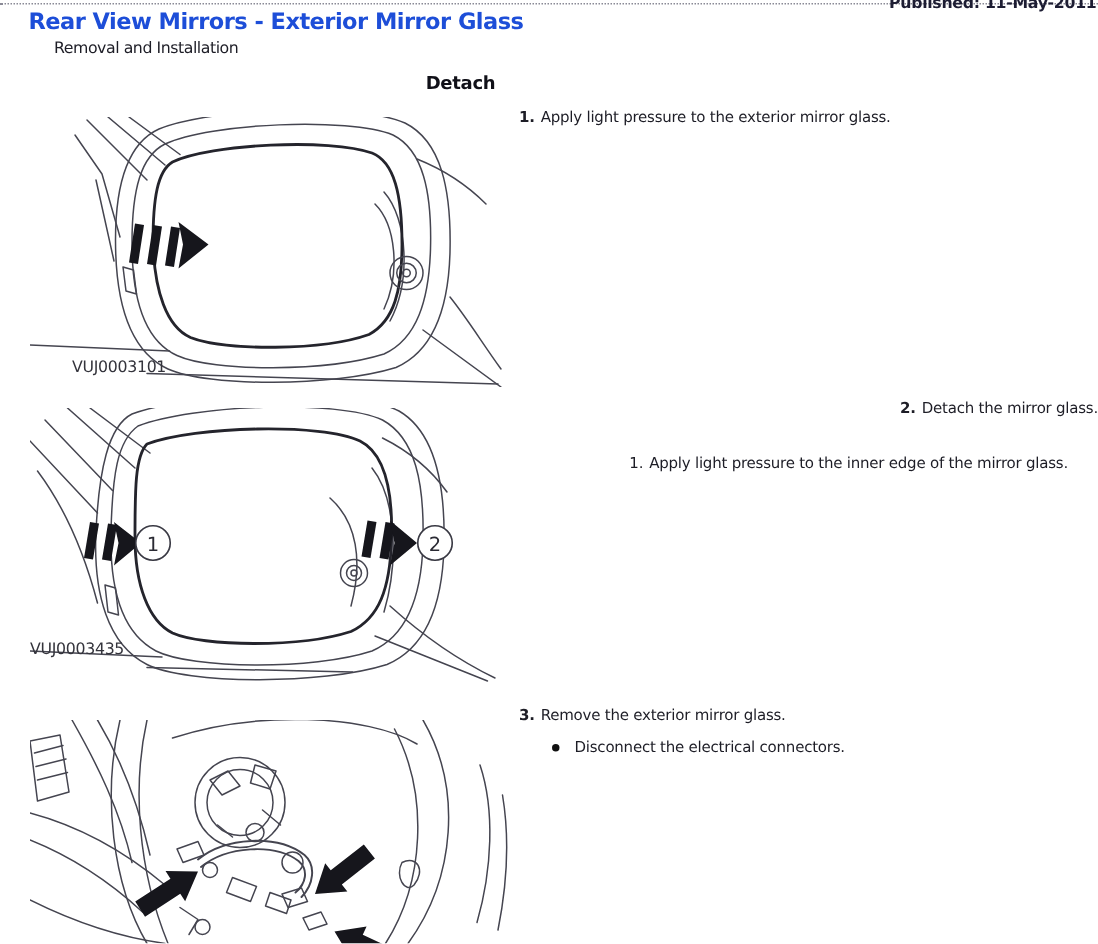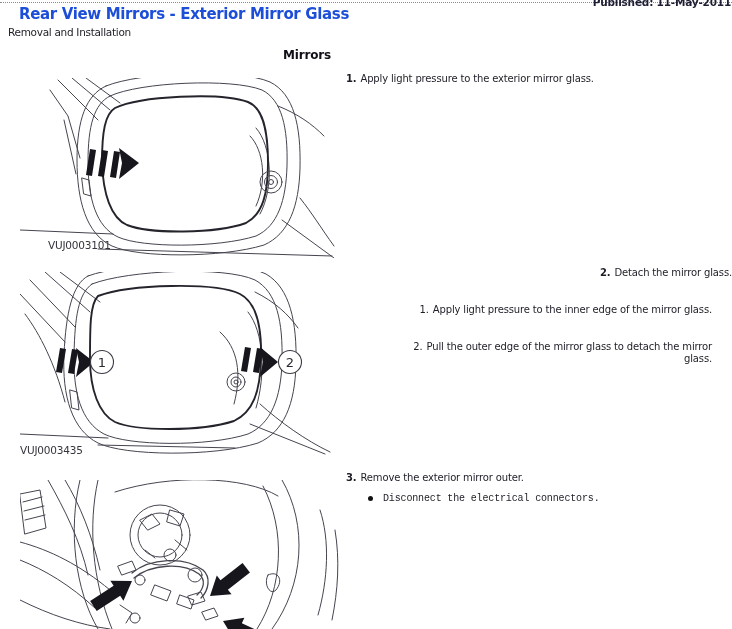--- a/index.html
+++ b/index.html
@@ -17,36 +17,36 @@
     position:absolute;top:-4px;right:1px;
     font-size:10.5px;font-weight:bold;color:#1d1d33;letter-spacing:-0.2px;
     white-space:nowrap;
   }
   .page-title{
     position:absolute;left:19px;top:5px;
     font-size:15px;font-weight:bold;color:#1d4ed8;letter-spacing:-0.35px;
     white-space:nowrap;
   }
   .page-subtitle{
-    position:absolute;left:8px;top:26px;
+    position:absolute;left:36px;top:26px;
     font-size:10.5px;color:#1d1d26;letter-spacing:-0.3px;white-space:nowrap;
   }
   .section-heading{
     position:absolute;left:240px;top:48px;width:134px;text-align:center;
     font-size:12px;font-weight:bold;color:#101018;letter-spacing:-0.2px;
   }
   .step{
     position:absolute;left:346px;width:386px;
     font-size:10px;line-height:12px;letter-spacing:-0.15px;color:#1d1d26;
   }
   .step .num{font-weight:bold;margin-right:4px;}
   .substeps{margin-left:50px;margin-top:10px;width:316px;}
   .substep{padding-left:15px;text-indent:-15px;margin-top:25px;}
   .substep .snum{margin-right:4px;}
-  .bullet-row{margin-left:22px;margin-top:9px;display:flex;align-items:flex-start;font-family:Liberation Mono, monospace;}
+  .bullet-row{margin-left:22px;margin-top:9px;display:flex;align-items:flex-start;}
   .bullet-dot{
     flex:0 0 auto;width:5px;height:5px;border-radius:50%;
     background:#111;margin:3px 10px 0 0;
   }
   .figure{position:absolute;}
   .figure svg{display:block;}
   .fig-label{
     position:absolute;left:20px;
     font-size:10.5px;color:#34343c;letter-spacing:-0.2px;white-space:nowrap;
   }
@@ -57,21 +57,21 @@
   .callout-text{font-size:13px;fill:#2a2a33;font-family:"DejaVu Sans","Liberation Sans",sans-serif;}
 </style>
 </head>
 <body>
 
 <div class="top-rule"></div>
 <div class="published">Published: 11-May-2011</div>
 
 <div class="page-title">Rear View Mirrors - Exterior Mirror Glass</div>
 <div class="page-subtitle">Removal and Installation</div>
-<div class="section-heading">Mirrors</div>
+<div class="section-heading">Detach</div>
 
 <div class="figure" style="left:20px;top:78px;">
   <svg width="316" height="180" viewBox="0 0 316 180">
     <g class="lineart">
       <path d="M38,2 L78,42"></path>
       <path d="M52,0 L90,32"></path>
       <path d="M66,0 L100,25"></path>
       <path d="M30,12 L48,38 L60,80"></path>
       <path d="M44,42 L56,96"></path>
       <path d="M62,100 l7,2 l2,16 l-7,-2 z"></path>
@@ -149,32 +149,29 @@
       <path d="M221,99 L225,75 L231,76 L227,100 Z"></path>
       <path d="M233,100 L237,76 L243,77 L239,101 Z"></path>
       <path d="M240,75 L258,90 L240,105 L243,90 Z"></path>
     </g>
     <g>
       <circle class="callout-circle" cx="270" cy="90" r="11.5"></circle>
       <text class="callout-text" x="270" y="95" text-anchor="middle">2</text>
     </g>
   </svg>
 </div>
-<div class="fig-label" style="top:444px;">VUJ0003435</div>
+<div class="fig-label" style="top:427px;">VUJ0003435</div>
 
 <div class="step" style="top:267px;text-align:right;">
   <div>
     <b class="num">2.</b><span>Detach the mirror glass.</span>
   </div>
   <div class="substeps">
     <div class="substep">
       <span class="snum">1.</span><span>Apply light pressure to the inner edge of the mirror glass.</span>
-    </div>
-    <div class="substep">
-      <span class="snum">2.</span><span>Pull the outer edge of the mirror glass to detach the mirror glass.</span>
     </div>
   </div>
 </div>
 
 <div class="figure" style="left:20px;top:480px;">
   <svg width="325" height="149" viewBox="0 0 325 149">
     <defs>
       <path id="solid-arrow" d="M0,0 L-18,-12 L-18,-6 L-46,-6 L-46,6 L-18,6 L-18,12 Z"></path>
     </defs>
     <g class="lineart">
@@ -223,19 +220,19 @@
     <g class="solid">
       <use href="#solid-arrow" transform="translate(112,101) rotate(-33)"></use>
       <use href="#solid-arrow" transform="translate(190,116) rotate(142)"></use>
       <use href="#solid-arrow" transform="translate(203,141) rotate(-155)"></use>
     </g>
   </svg>
 </div>
 
 <div class="step" style="top:472px;">
   <div>
-    <b class="num">3.</b><span>Remove the exterior mirror outer.</span>
+    <b class="num">3.</b><span>Remove the exterior mirror glass.</span>
   </div>
   <div class="bullet-row">
     <span class="bullet-dot"></span>
     <span>Disconnect the electrical connectors.</span>
   </div>
 </div>
 
 </body></html>

